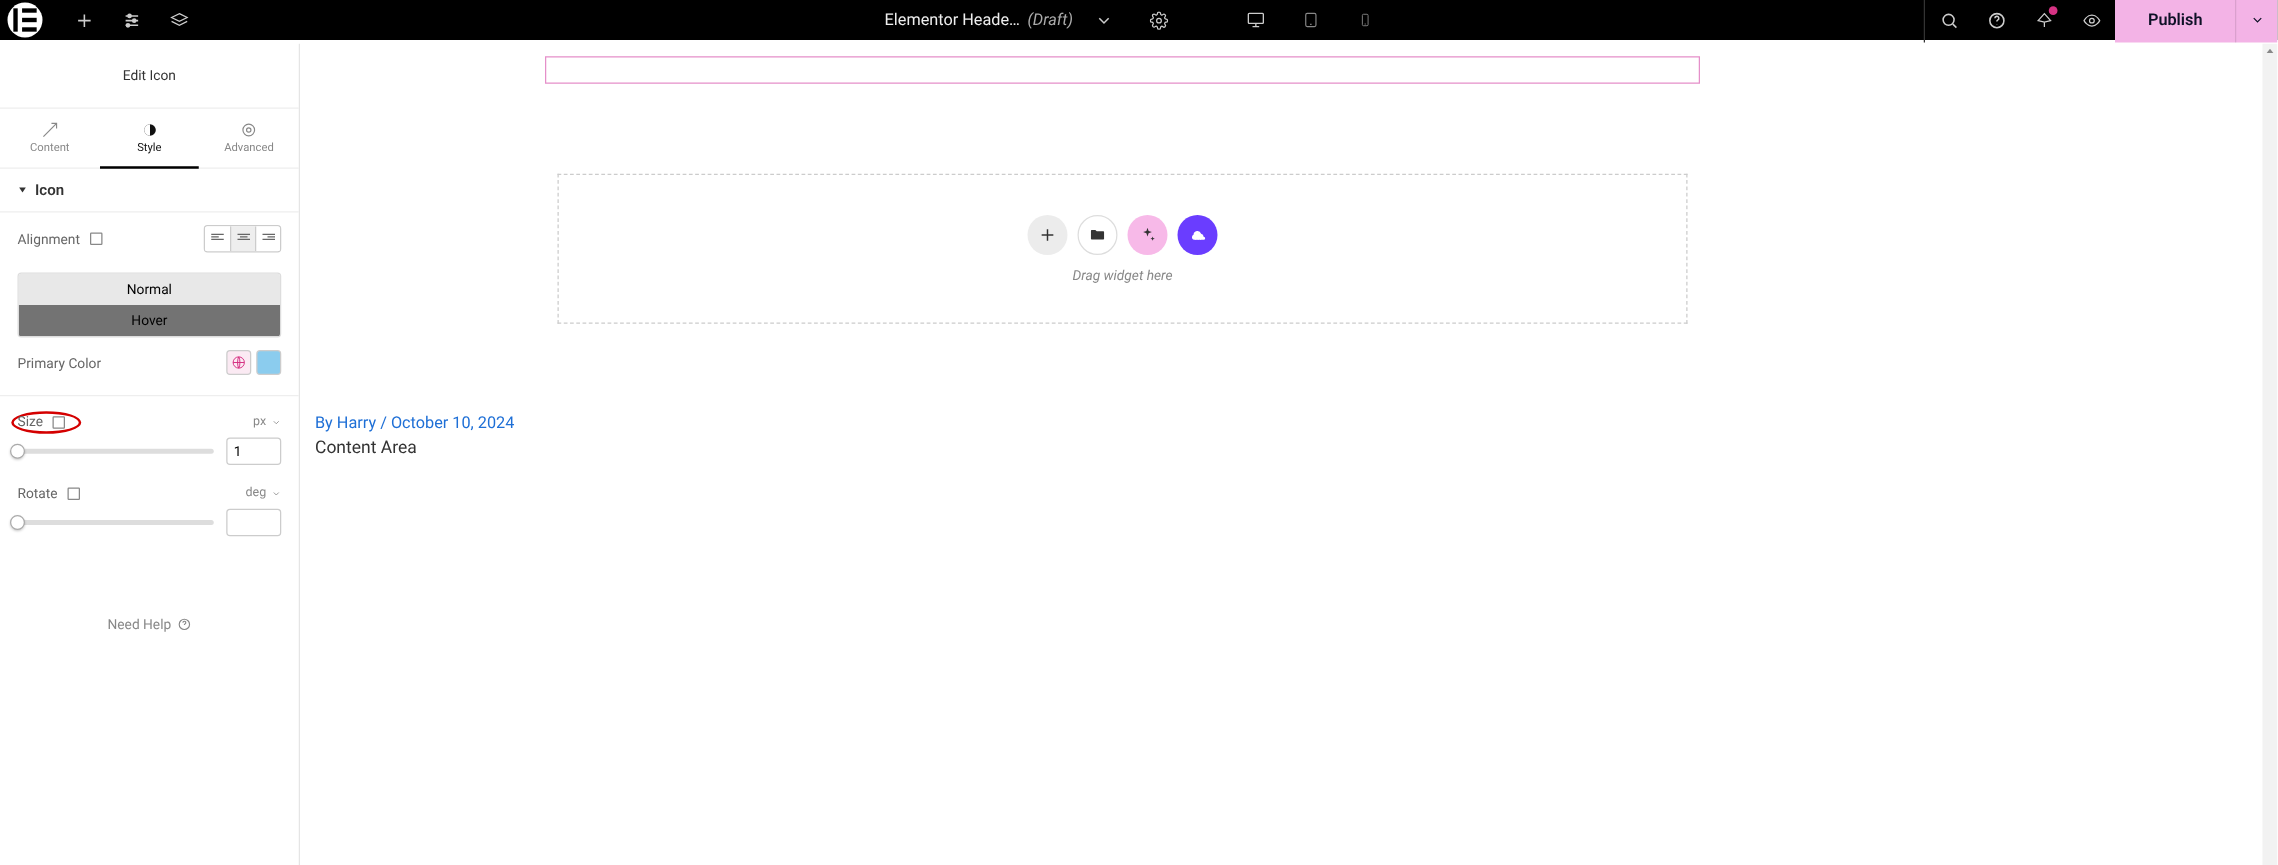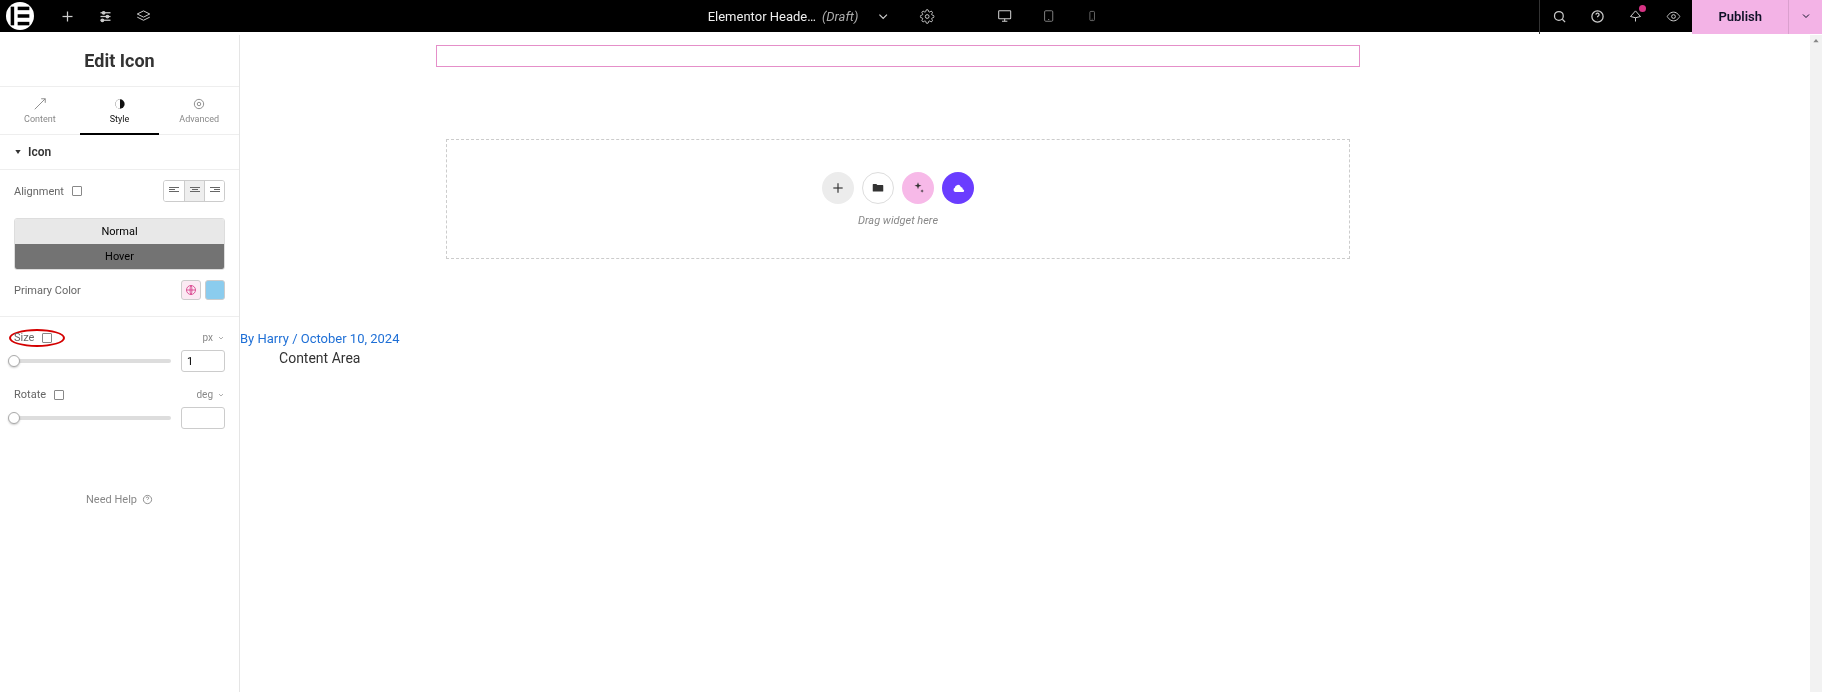--- a/index.html
+++ b/index.html
@@ -18,21 +18,21 @@
   .device-btn { width: 44px; height: 35px; display:flex; align-items:center; justify-content:center; cursor:pointer; position: relative;}
   .device-btn.active::after { content:""; position:absolute; bottom:0; left:4px; right:4px; height:2px; background:#fff;}
   .tb-right { margin-left: auto; display: flex; align-items: center; border-left:1px solid #333;}
   .pub-btn { background: #f3b3e6; color: #0e1127; height: 35px; padding: 0 26px; font-size: 13px; font-weight: 600; display:flex; align-items:center; cursor:pointer;}
   .pub-chev { background: #f3b3e6; width: 34px; height: 35px; display:flex; align-items:center; justify-content:center; border-left:1px solid rgba(0,0,0,0.1); cursor:pointer;}
   .notif-dot { position: relative; }
   .notif-dot::after { content:""; position:absolute; top:6px; right:8px; width:7px; height:7px; border-radius:50%; background:#d63384;}
 
   
   .sidebar { position: absolute; top: 35px; left: 0; width: 240px; bottom: 0; background: #fff; border-right: 1px solid #e5e5e5; }
-  .sb-title { height: 52px; display:flex; align-items:center; justify-content:center; font-size: 18px; font-weight:700; color:#333; border-bottom:1px solid #eee;}
+  .sb-title { height: 52px; display:flex; align-items:center; justify-content:center; font-size: 11px; font-weight:400; color:#333; border-bottom:1px solid #eee;}
   .sb-tabs { display:flex; height: 48px; border-bottom:1px solid #eee;}
   .sb-tab { flex:1; display:flex; flex-direction:column; align-items:center; justify-content:center; gap:3px; font-size: 9px; color:#888; cursor:pointer; }
   .sb-tab svg { width:14px; height:14px; }
   .sb-tab.active { color:#111; border-bottom:2px solid #000; margin-bottom:-1px;}
 
   .section-head { display:flex; align-items:center; gap:6px; padding: 10px 14px; font-size: 12px; font-weight:600; color:#333; border-bottom:1px solid #eee; cursor:pointer; }
   .section-head svg { width:8px; height:8px; }
 
   .control-row { display:flex; align-items:center; justify-content:space-between; padding: 10px 14px; font-size: 11px; color:#666; position:relative;gap:30px;}
   .control-row .label-g { display:flex; align-items:center; gap:8px;}
@@ -80,21 +80,21 @@
   .icon-box { position:absolute; top:10px; left:196px; width:924px; height:22px; border:1px solid #e58fc9; }
   .dropzone { position:absolute; top:104px; left:206px; width:904px; height:120px; border:1px dashed #ccc; display:flex; flex-direction:column; align-items:center; justify-content:center; gap:10px;}
   .dz-icons { display:flex; gap:8px;}
   .dz-btn { width:32px; height:32px; border-radius:50%; display:flex; align-items:center; justify-content:center; cursor:pointer;}
   .dz-plus { background:#ececec; color:#333;}
   .dz-folder { background:#fff; border:1px solid #ddd; color:#333;}
   .dz-ai { background:#f7b9e8; color:#333;}
   .dz-cloud { background:#6a3dff; color:#fff;}
   .dz-text { font-size:11px; font-style:italic; color:#888;}
 
-  .meta { position:absolute; top:296px; left:0; font-size:13px;text-align:center; }
+  .meta { position:absolute; top:296px; left:12px; font-size:13px; }
   .meta a { color:#1e6fd6; text-decoration:none;}
   .content-area { font-size:14px; color:#333; margin-top:4px;}
 </style>
 </head>
 <body>
 
 <div class="topbar">
   <div class="tb-left">
     <div class="logo">
       <svg viewBox="0 0 24 24" fill="currentColor">

